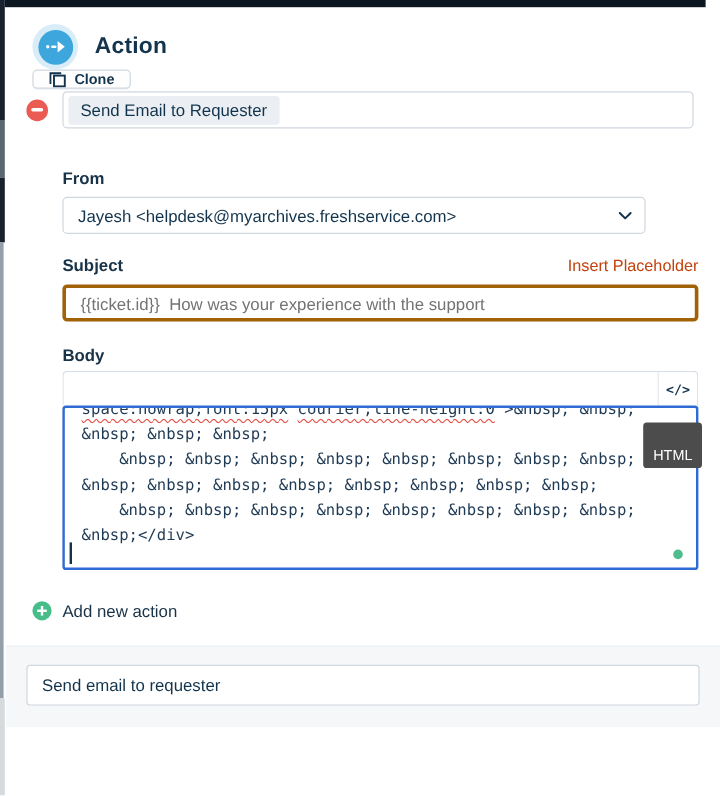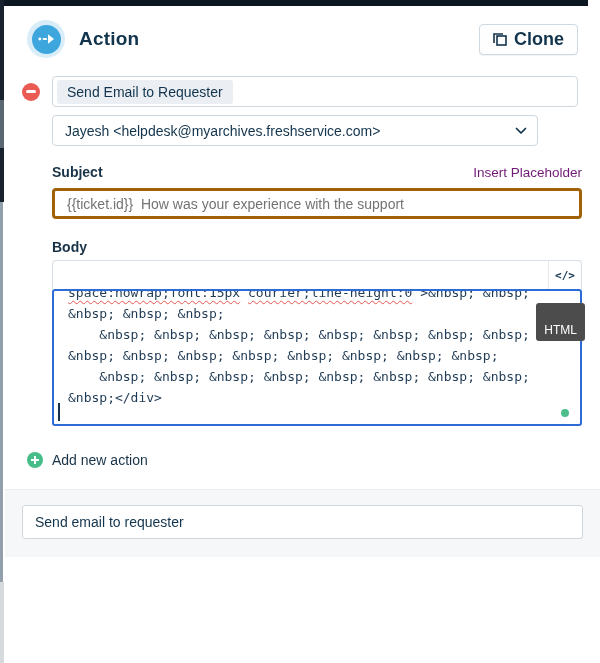--- a/index.html
+++ b/index.html
@@ -13,26 +13,26 @@
   .edge-left { position:absolute; left:0; top:0; width:4px; z-index:5; }
   .el-1 { top:0; height:100px; background:#17222e; }
   .el-2 { top:100px; height:48px; background:#5a6773; }
   .el-3 { top:148px; height:54px; background:#17222e; }
   .el-4 { top:202px; height:380px; width:3px; background:#93a0ab; }
   .el-5 { top:582px; height:81px; background:#d6dadd; }
 
   .panel { position:absolute; left:5px; top:6px; width:595px; height:657px; background:#fff; padding:14px 22px 0 22px; }
 
   
-  .hdr { display:flex; align-items:center; justify-content:space-between; height:38px; }
+  .hdr { display:flex; align-items:flex-start; justify-content:space-between; height:38px;flex-direction:column; }
   .hdr-left { display:flex; align-items:center; gap:14px; }
   .action-badge { width:38px; height:38px; border-radius:50%; background:#d9edf9; display:flex; align-items:center; justify-content:center; }
   .action-badge-inner { width:29px; height:29px; border-radius:50%; background:#3da6dd; display:flex; align-items:center; justify-content:center; }
   .page-title { font-size:19px; font-weight:bold; color:#12344d; letter-spacing:.2px; }
-  .btn-clone { display:flex; align-items:center; gap:7px; height:31px; padding:0 13px; background:#fefefe; border:1px solid #cfd7df; border-radius:4px; font-size:18px; font-weight:600; color:#12344d; cursor:pointer; box-shadow:0 1px 0 rgba(24,50,71,.05); }
+  .btn-clone { display:flex; align-items:center; gap:7px; height:31px; padding:0 13px; background:#fefefe; border:1px solid #cfd7df; border-radius:4px; font-size:12px; font-weight:600; color:#12344d; cursor:pointer; box-shadow:0 1px 0 rgba(24,50,71,.05); }
 
   
   .perform-row { display:flex; align-items:center; margin-top:17px; height:31px; }
   .perform-label { font-size:14px; color:#183247; margin-right:14px; }
   .selectbox { position:relative; display:flex; align-items:center; height:31px; border:1px solid #cfd7df; border-radius:4px; background:#fff; padding:0 30px 0 12px; font-size:14px; color:#12344d; cursor:pointer; }
   .selectbox .chev { position:absolute; right:10px; top:50%; transform:translateY(-50%); }
   .sel-ticket { width:240px; }
 
   
   .action-row { display:flex; align-items:center; margin-top:18px; margin-left:-5px; }
@@ -40,21 +40,21 @@
   .remove-btn .bar { width:10px; height:3px; border-radius:2px; background:#fff; }
   .action-field { flex:1; margin-left:12px; height:31px; border:1px solid #cfd7df; border-radius:4px; background:#fff; display:flex; align-items:center; padding:0 4px; }
   .chip { background:#ebeff3; border-radius:3px; padding:4px 10px; font-size:14px; color:#12344d; cursor:pointer; }
 
   .indent { margin-left:25px; }
   .sec-label { font-size:14px; font-weight:600; color:#183247; }
   .lbl-from { margin-top:33px; }
   .field-row { margin-top:8px; }
   .sel-from { width:486px; }
   .subject-head { margin-top:18px; display:flex; align-items:center; justify-content:space-between; width:530px; }
-  .link { font-size:13.5px; color:#701a75; cursor:pointer; }
+  .link { font-size:13.5px; color:#c2410c; cursor:pointer; }
   .text-input { width:530px; height:31px; border:3px solid #a16207; border-radius:4px; background:#fff; font-size:14px; color:#737373; padding:0 12px; font-family:"Liberation Sans","DejaVu Sans",sans-serif; white-space:pre; }
 
   .lbl-body { margin-top:20px; }
   .editor-wrap { position:relative; width:530px; margin-top:5px; }
   .editor-toolbar { height:29px; border:1px solid #d7dee5; border-bottom:none; border-radius:4px 4px 0 0; background:#fff; display:flex; justify-content:flex-end; align-items:stretch; }
   .code-toggle { width:33px; display:flex; align-items:center; justify-content:center; font-size:11px; font-weight:bold; color:#12344d; font-family:"DejaVu Sans Mono","Liberation Mono",monospace; border-left:1px solid #e4e9ee; cursor:pointer; }
   .code-area { position:relative; height:137px; border:2px solid #2e6bd4; border-radius:3px; background:#fff; overflow:hidden; padding:0 6px 0 3px; }
   .code-content { font-family:"DejaVu Sans Mono","Liberation Mono",monospace; font-size:13px; line-height:21px; color:#1f3a54; margin-top:-9px; white-space:pre-wrap; }
   .code-line { min-height:21px;margin-left:11px; }
   .misspelled { text-decoration:underline; text-decoration-style:wavy; text-decoration-color:#e4574f; text-decoration-thickness:1px; text-underline-offset:3px; }
@@ -111,20 +111,21 @@
 
   <div class="action-row">
     <div class="remove-btn">
         <div class="bar"></div>
       </div>
     <div class="action-field">
       <span class="chip">Send Email to Requester</span>
     </div>
   </div>
 
+  <div class="sec-label indent lbl-from">From</div>
   <div class="field-row indent">
     <div class="selectbox sel-from">
       <span>Jayesh &lt;helpdesk@myarchives.freshservice.com&gt;</span>
       <svg class="chev" width="12" height="8" viewBox="0 0 12 8">
         <path d="M1.5 1.5 L6 6 L10.5 1.5" fill="none" stroke="#12344d" stroke-width="1.7" stroke-linecap="round" stroke-linejoin="round"></path>
       </svg>
     </div>
   </div>
 
   <div class="subject-head indent">

